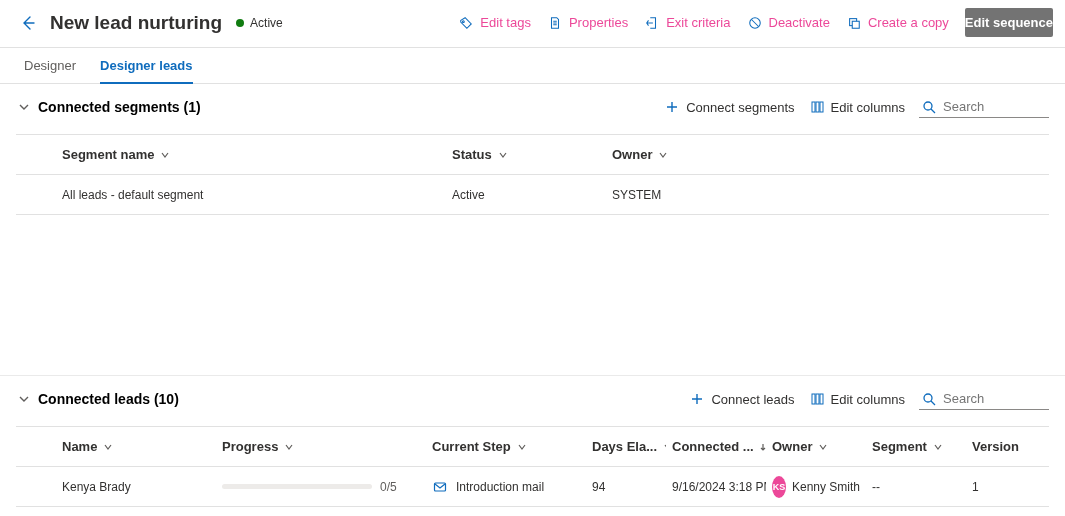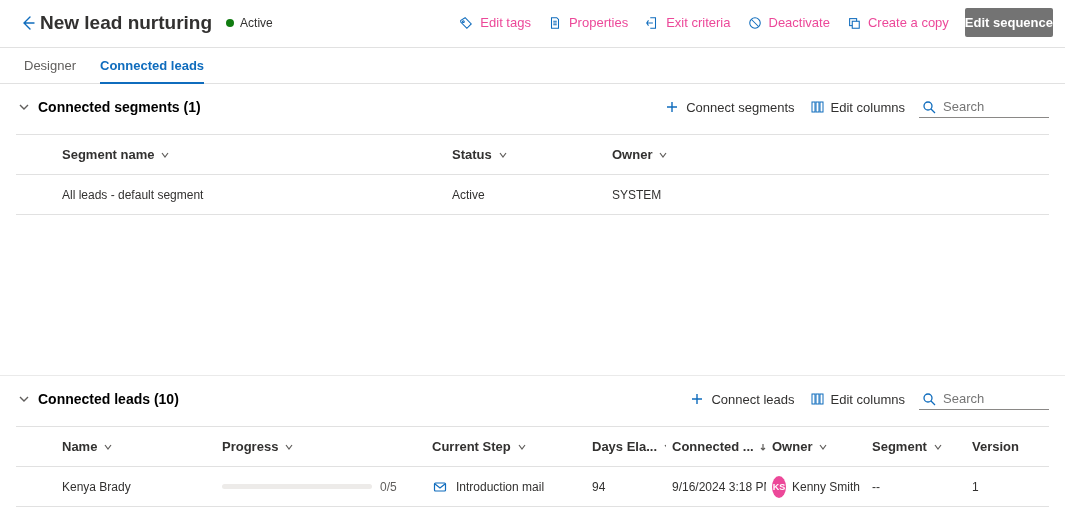--- a/index.html
+++ b/index.html
@@ -3,21 +3,21 @@
 <meta charset="utf-8">
 <style>
   * { box-sizing: border-box; }
   html, body { margin:0; padding:0; font-family: "Segoe UI", Arial, sans-serif; font-size:13px; color:#323130; background:#fff; }
   .page { width:1065px; height:516px; position:relative; overflow:hidden; }
   .scroll { height:516px; overflow-y:scroll; }
   .content { min-height:900px; }
 
   .header { display:flex; align-items:center; padding:8px 12px 10px 16px; border-bottom:1px solid #e1e1e1; }
   .back { width:24px; height:24px; display:flex; align-items:center; justify-content:center; color:#0f6cbd; }
-  .title { font-size:19px; font-weight:600; margin-left:0; }
+  .title { font-size:19px; font-weight:600; margin-left:10px; }
   .status-pill { display:flex; align-items:center; margin-left:14px; font-size:12px; color:#323130; }
   .status-dot { width:8px; height:8px; border-radius:50%; background:#107c10; margin-right:6px; }
   .spacer { flex:1; }
   .cmd { display:flex; align-items:center; padding:4px 8px; color:#ec4899; font-size:13px; }
   .cmd .ic { width:16px; height:16px; margin-right:6px; color:#0f6cbd; display:flex; align-items:center; justify-content:center; }
   .primary-btn { background:#737373; color:#fff; font-weight:600; padding:7px 0; border-radius:2px; margin-left:8px; font-size:13px; }
 
   .tabs { display:flex; padding:0 24px; border-bottom:1px solid #e1e1e1;align-items:flex-end; }
   .tab { padding:10px 0 10px 0; margin-right:24px; font-size:13px; color:#605e5c; position:relative; }
   .tab.active { color:#0f6cbd; font-weight:600; }
@@ -133,21 +133,21 @@
             </span>
       <span>Create a copy</span>
     </div>
     <div class="primary-btn">
       <span>Edit sequence</span>
     </div>
   </div>
 
   <div class="tabs">
     <div class="tab">Designer</div>
-    <div class="tab active">Connected leads</div>
+    <div class="tab active">Designer leads</div>
   </div>
 
   <div class="section">
     <div class="section-header">
       <span class="collapse-ic">
         <svg width="12" height="12" viewBox="0 0 12 12">
                 <path d="M2 4 L6 8 L10 4" stroke="currentColor" stroke-width="1.4" fill="none"></path>
               </svg>
       </span>
       <span class="section-title">Connected segments (1)</span>

